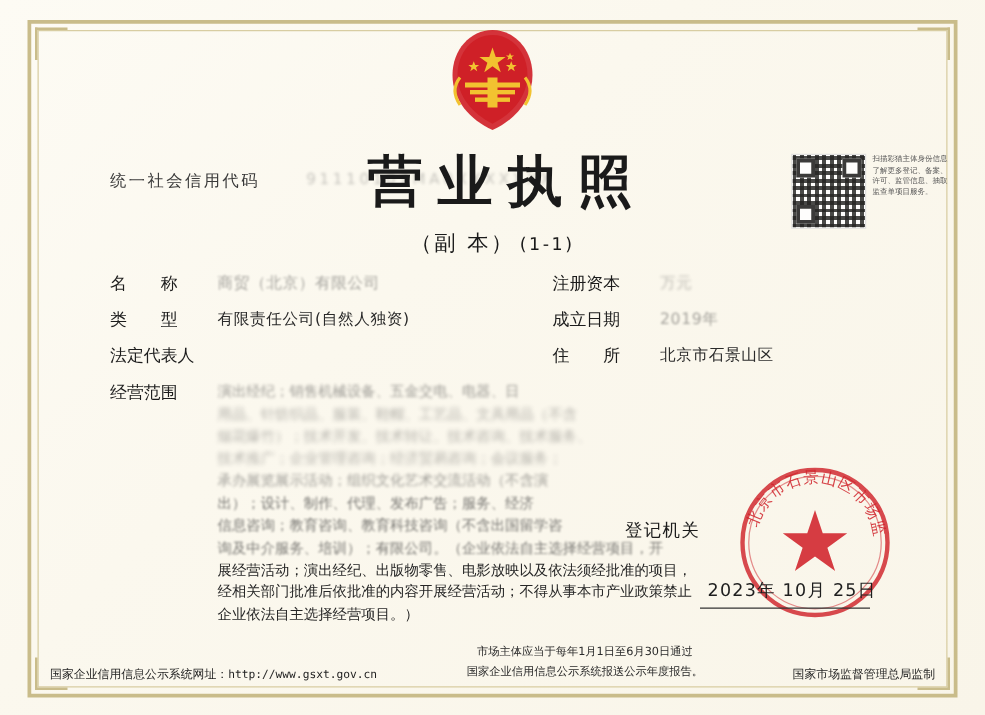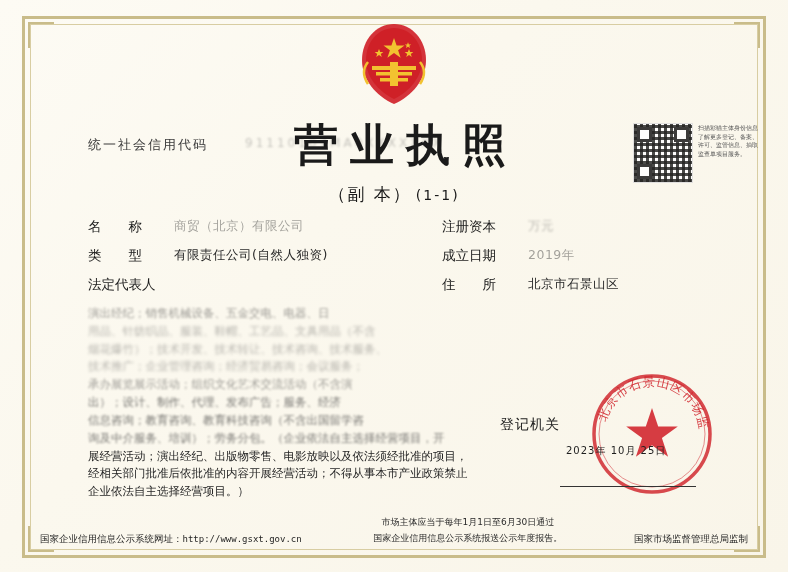--- a/index.html
+++ b/index.html
@@ -239,22 +239,22 @@
     width: 132px;
     height: 132px;
     pointer-events: none;
   }
   .seal svg { display: block; }
 
   
   .date-line {
     position: absolute;
     left: 566px;
-    top: 444px;
-    font-size: 10px;
+    top: 464px;
+    font-size: 14px;
     color: #1e1e1e;
     letter-spacing: 1px;
   }
   .date-underline {
     position: absolute;
     left: 560px;
     top: 486px;
     width: 136px;
     height: 1px;
     background: #333;
@@ -359,29 +359,30 @@
         <span class="flabel">法定代表人</span>
         <span class="fvalue blurred-strong"></span>
       </div>
       <div class="col-right">
         <span class="flabel">住　　所</span>
         <span class="fvalue">北京市石景山区</span>
       </div>
     </div>
 
     <div class="scope-row">
+      <span class="scope-label">经营范围</span>
       <div class="scope-body">
         <span class="ln fade2">演出经纪；销售机械设备、五金交电、电器、日</span>
         <span class="ln fade3">用品、针纺织品、服装、鞋帽、工艺品、文具用品（不含</span>
         <span class="ln fade3">烟花爆竹）；技术开发、技术转让、技术咨询、技术服务、</span>
         <span class="ln fade3">技术推广；企业管理咨询；经济贸易咨询；会议服务；</span>
         <span class="ln fade2">承办展览展示活动；组织文化艺术交流活动（不含演</span>
         <span class="ln fade1">出）；设计、制作、代理、发布广告；服务、经济</span>
         <span class="ln fade1">信息咨询；教育咨询、教育科技咨询（不含出国留学咨</span>
-        <span class="ln fade1">询及中介服务、培训）；劳务分包。（企业依法自主选择经营项目，开</span>
+        <span class="ln fade1">询及中介服务、培训）；有限公司。（企业依法自主选择经营项目，开</span>
         <span class="ln">展经营活动；演出经纪、出版物零售、电影放映以及依法须经批准的项目，</span>
         <span class="ln">经相关部门批准后依批准的内容开展经营活动；不得从事本市产业政策禁止</span>
         <span class="ln">企业依法自主选择经营项目。）</span>
       </div>
     </div>
   </div>
 
   <div class="reg-auth">登记机关</div>
 
   <div class="seal">

